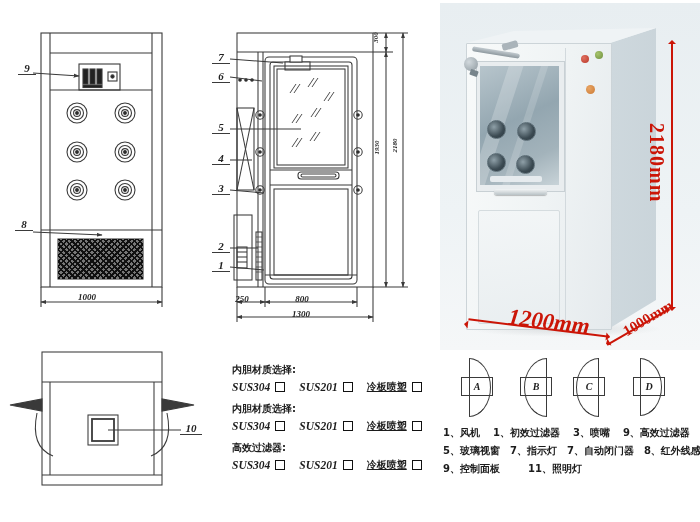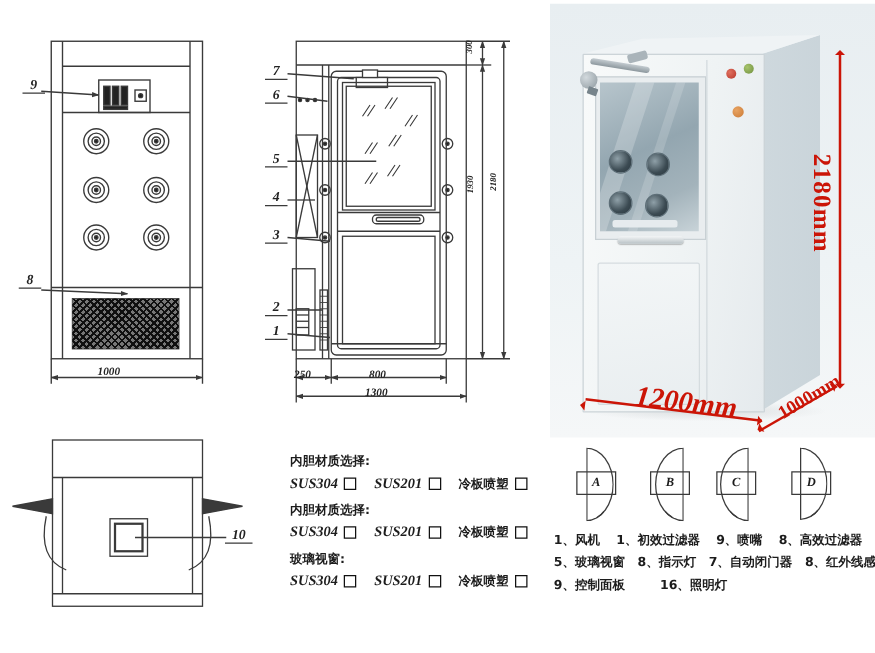--- a/index.html
+++ b/index.html
@@ -19,21 +19,21 @@
   
   #photo{position:absolute;left:440px;top:3px;width:260px;height:347px;
          background:linear-gradient(180deg,#e8eef1 0%,#eef3f5 60%,#f5f7f8 100%);}
   .reddim{color:#cb1507;font-family:"Liberation Serif",serif;font-weight:700;}
   .rtri{position:absolute;width:0;height:0;border:4px solid transparent;}
   
   #materials{position:absolute;left:232px;top:364px;width:205px;}
   .m-title{font:600 10px "DejaVu Sans",sans-serif;line-height:12px;margin:0 0 4px;}
   .m-row{display:flex;align-items:center;margin:0 0 9px;line-height:14px;}
   .sus{font:italic 600 11.5px "Liberation Serif",serif;}
-  .zh-opt{font:600 10px "DejaVu Sans",sans-serif;}
+  .zh-opt{font:600 10px "DejaVu Sans",sans-serif;text-decoration:underline;}
   .cb{width:8px;height:8px;border:1.5px solid #111;display:inline-block;margin:0 14px 0 5px;background:#fff;}
   .m-row .last{margin-right:0;}
   
   #legend{position:absolute;left:443px;top:426px;width:252px;}
   #legend .l-title{font:600 10px "DejaVu Sans",sans-serif;line-height:13px;margin-bottom:4px;}
   .l-row{display:flex;gap:13px;font:600 10px "DejaVu Sans",sans-serif;line-height:13px;margin-bottom:5px;white-space:nowrap;}
   
   .tile{position:absolute;width:46px;height:62px;top:356px;}
   .arc{position:absolute;border:1px solid #3a3a3a;background:transparent;}
   .arcR{border-radius:0 100% 100% 0 / 0 50% 50% 0;}
@@ -319,21 +319,21 @@
     </div>
     <div class="m-title">内胆材质选择:</div>
     <div class="m-row">
       <span class="sus">SUS304</span>
         <span class="cb"></span>
       <span class="sus">SUS201</span>
         <span class="cb"></span>
       <span class="zh-opt">冷板喷塑</span>
         <span class="cb last"></span>
     </div>
-    <div class="m-title">玻璃视窗:</div>
+    <div class="m-title">高效过滤器:</div>
     <div class="m-row">
       <span class="sus">SUS304</span>
         <span class="cb"></span>
       <span class="sus">SUS201</span>
         <span class="cb"></span>
       <span class="zh-opt">冷板喷塑</span>
         <span class="cb last"></span>
     </div>
   </div>
 
@@ -359,28 +359,28 @@
     <div class="arc arcR" style="left:14px;top:2px;width:20px;height:56px"></div>
     <div class="wall" style="left:7px">
         <span>D</span>
       </div>
   </div>
 
   <div id="legend">
     <div class="l-row">
       <span>1、风机</span>
       <span>1、初效过滤器</span>
-      <span>9、喷嘴</span>
-      <span>8、高效过滤器</span>
+      <span>3、喷嘴</span>
+      <span>9、高效过滤器</span>
     </div>
     <div class="l-row" style="gap:10px">
       <span>5、玻璃视窗</span>
-      <span>8、指示灯</span>
+      <span>7、指示灯</span>
       <span>7、自动闭门器</span>
       <span>8、红外线感应器</span>
     </div>
     <div class="l-row" style="gap:28px">
       <span>9、控制面板</span>
-      <span>16、照明灯</span>
+      <span>11、照明灯</span>
     </div>
   </div>
 
 </div>
 
 </body></html>

